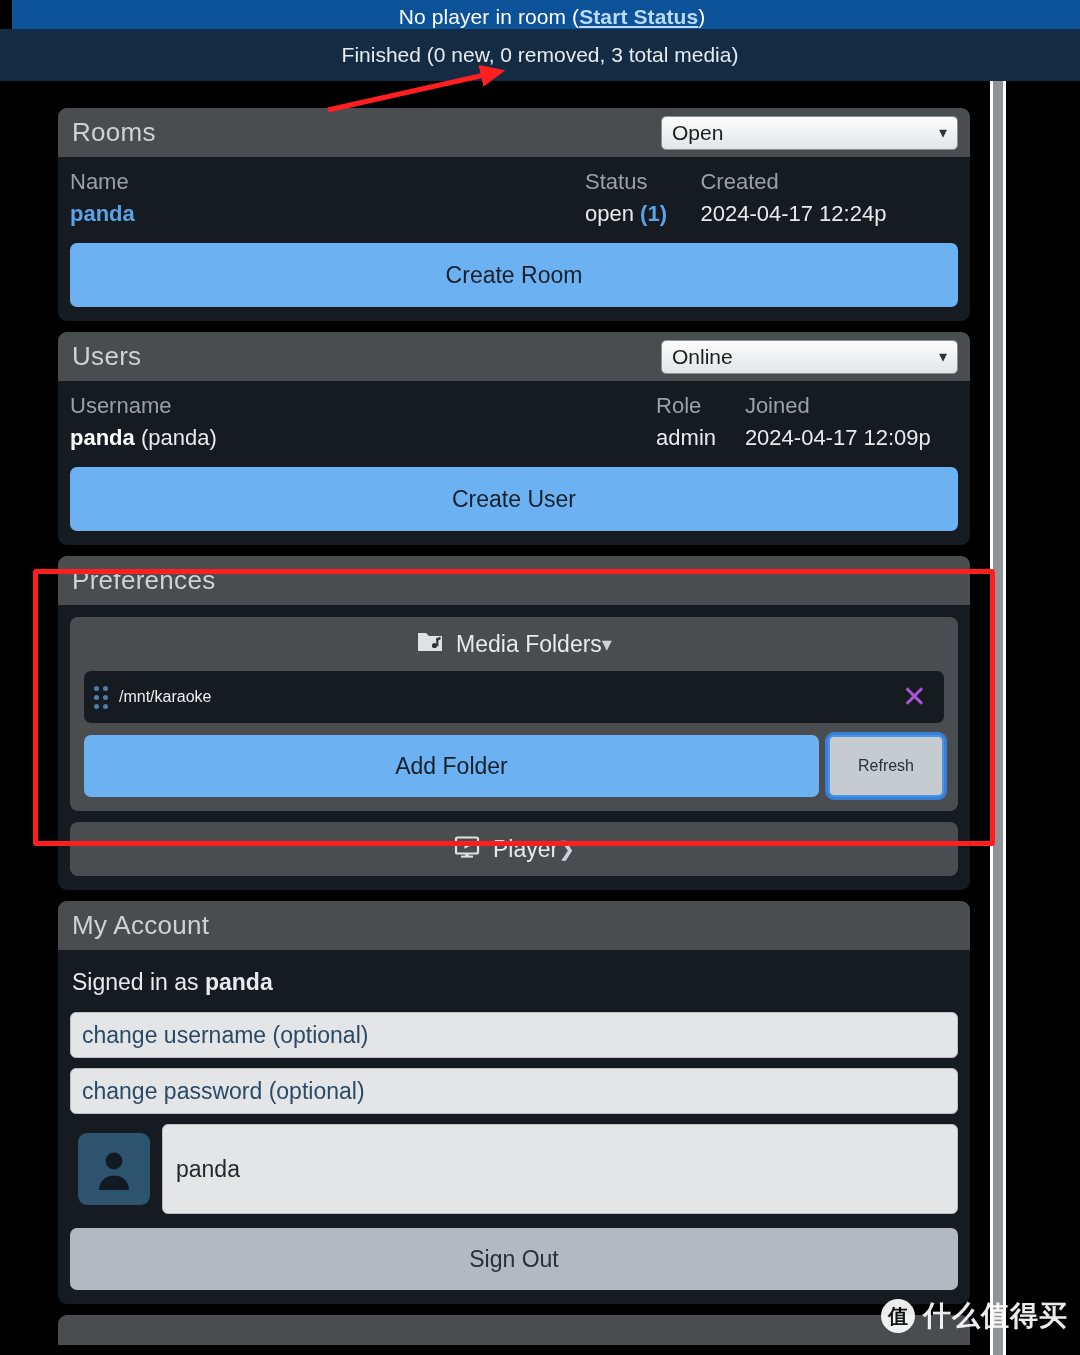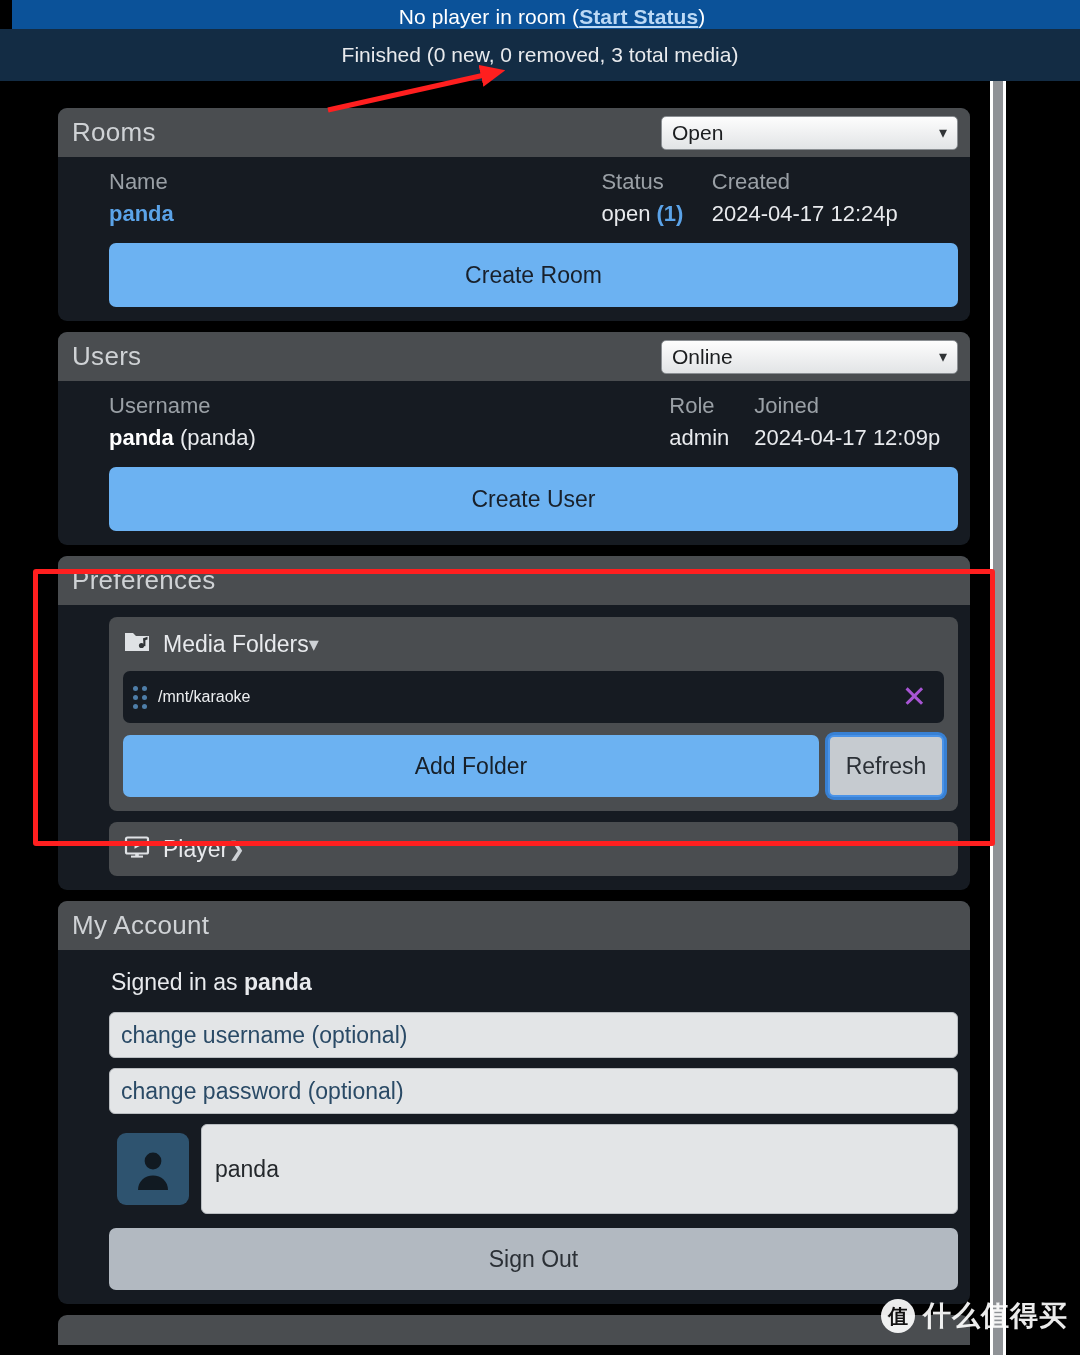--- a/index.html
+++ b/index.html
@@ -80,21 +80,21 @@
     align-items: center;
     padding: 0 12px 0 14px;
     justify-content: space-between;
   }
   .panel-title {
     font-size: 26px;
     color: #cfd2d5;
     font-weight: 300;
     letter-spacing: .3px;
   }
-  .panel-body { padding: 0 12px 14px 12px; margin-left: 39px; }
+  .panel-body { padding: 0 12px 14px 12px; }
 
   
   .native-select {
     width: 297px;
     height: 34px;
     border-radius: 5px;
     border: 1px solid #8b8f93;
     background: linear-gradient(#fdfdfd, #e2e4e6);
     color: #1b1d1f;
     font-size: 21px;
@@ -164,21 +164,21 @@
     margin: 12px 0 0 0;
     padding: 0;
     overflow: hidden;
   }
   .pref-row {
     height: 54px;
     display: flex;
     align-items: center;
     padding: 0 14px;
     cursor: pointer;
-    justify-content: flex-start;
+    justify-content: center;
   }
   .pref-row-left { display: flex; align-items: center; gap: 12px; }
   .pref-label { font-size: 23px; color: #e8eaed; }
   .chev { color: #cdd1d5; font-size: 20px; line-height: 1; }
 
   .folder-list { padding: 0 14px 14px 14px; }
   .folder-item {
     background: #161b22;
     border-radius: 7px;
     height: 52px;
@@ -213,21 +213,21 @@
     color: #17202a;
     font-size: 23px;
     font-family: "Liberation Sans", sans-serif;
     cursor: pointer;
   }
   .btn-refresh {
     width: 116px;
     height: 62px;
     background: #c6cbd0;
     color: #2b3036;
-    font-size: 23px;
+    font-size: 16px;
     font-family: "Liberation Sans", sans-serif;
     border: 2px solid #4a93e8;
     border-radius: 6px;
     box-shadow: 0 0 0 3px rgba(53,137,234,.85);
     cursor: pointer;
   }
 
   .pref-row-plain {
     background: #4a4d50;
     border-radius: 8px;

